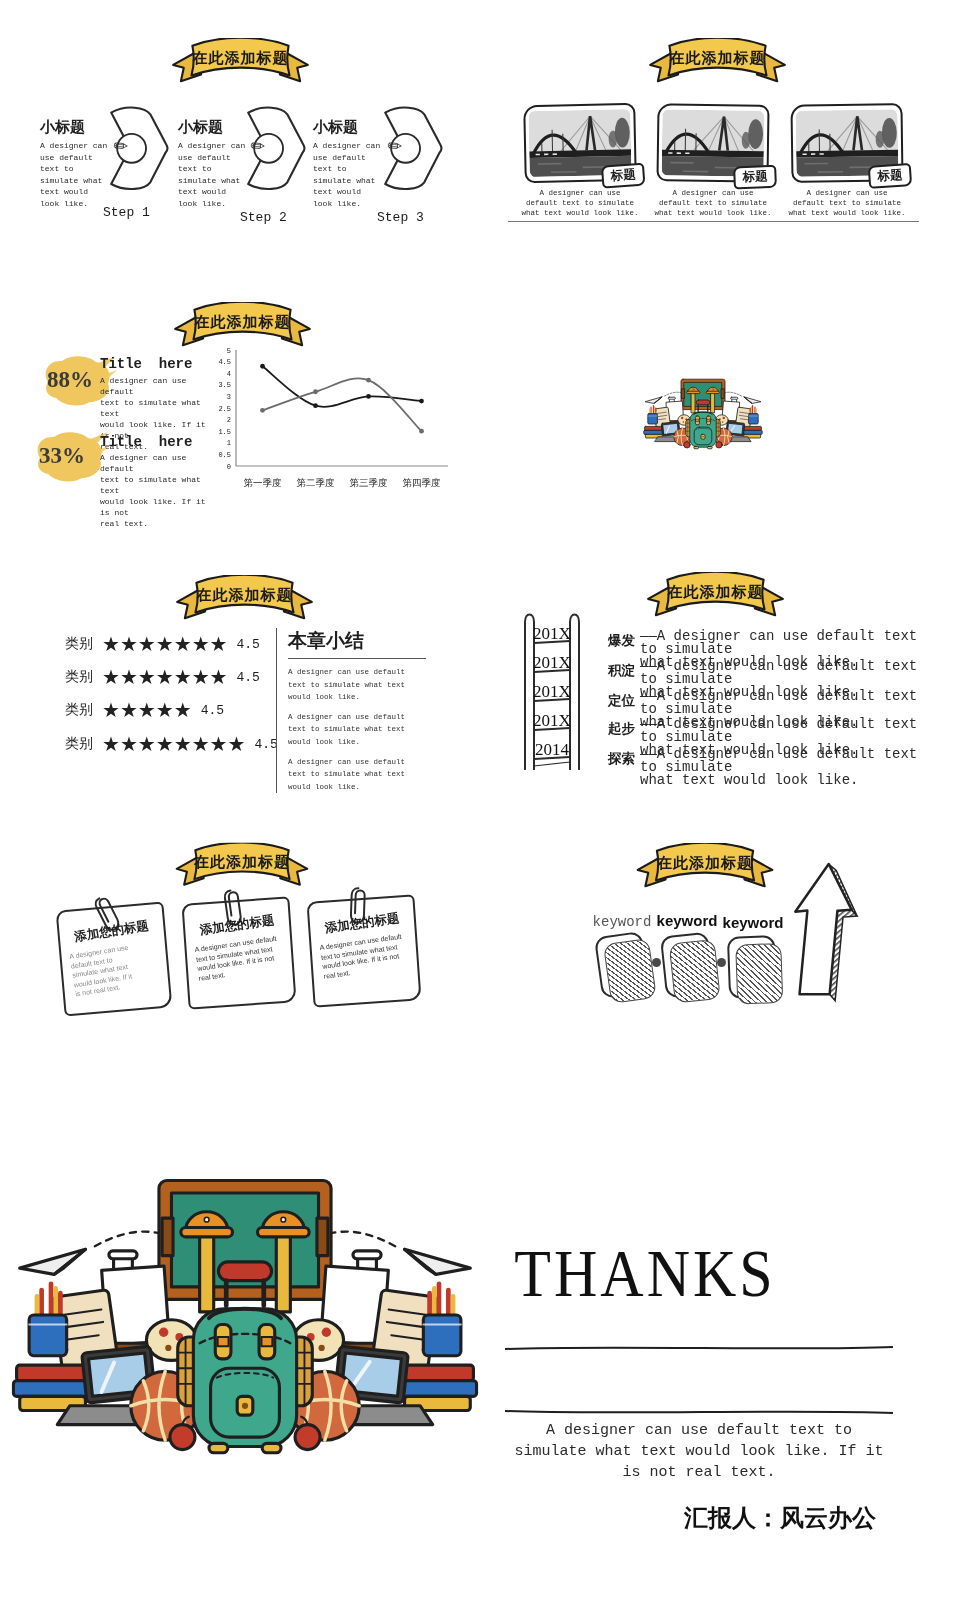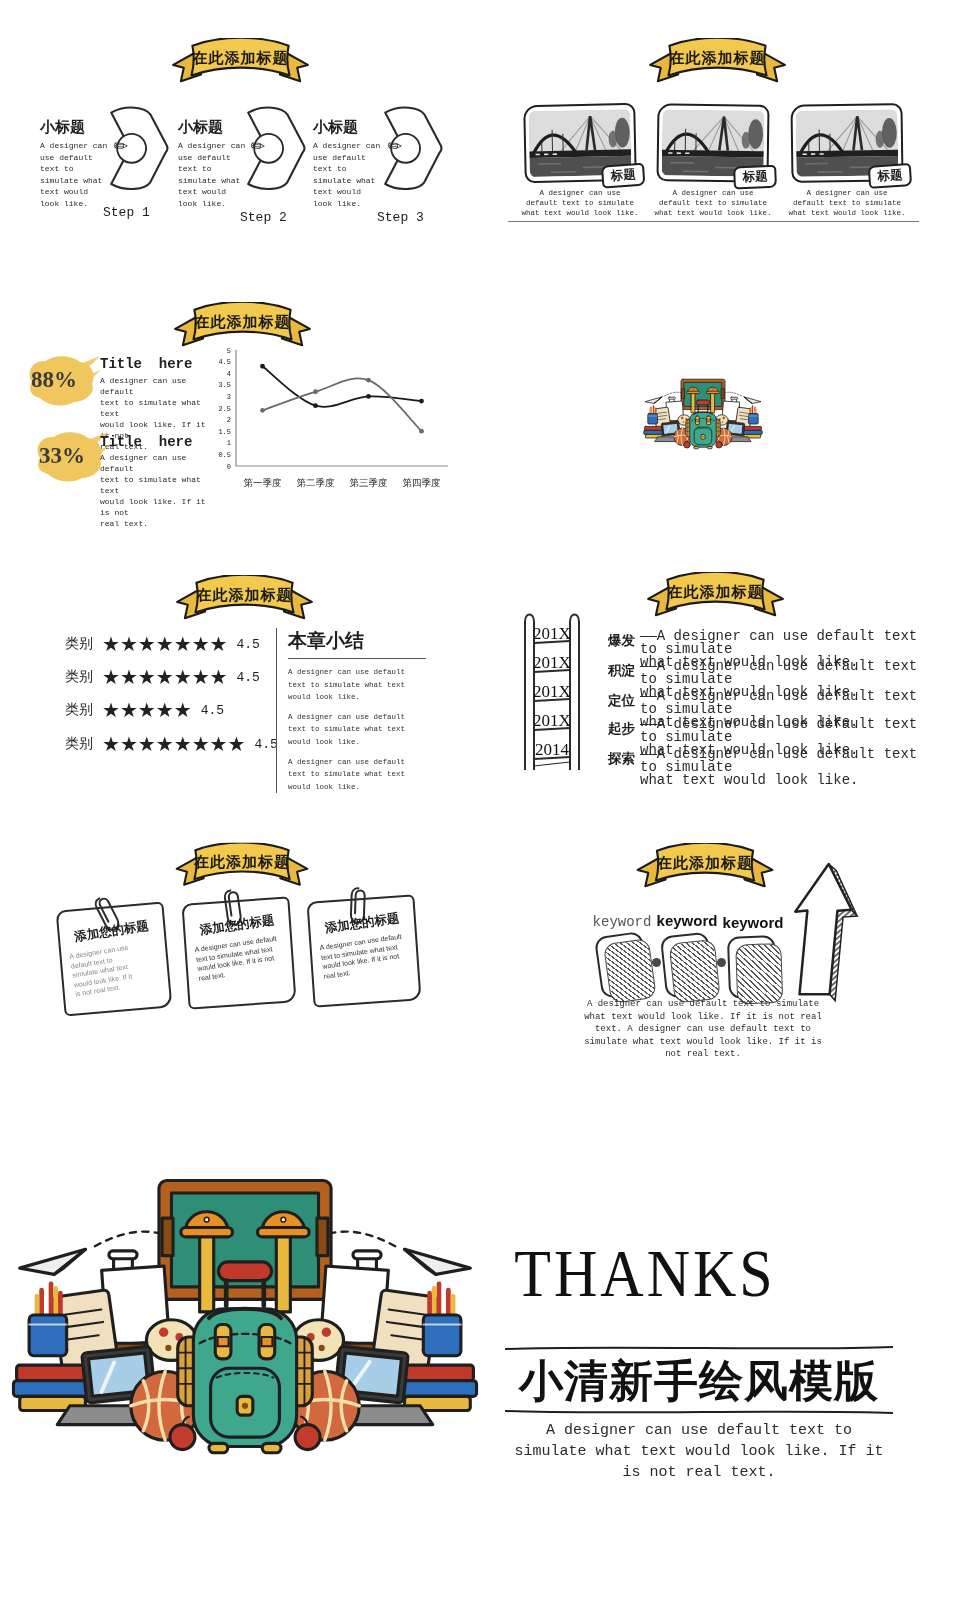--- a/index.html
+++ b/index.html
@@ -343,21 +343,21 @@
 what text would look like.</div>
   </div>
 
   <div class="slide" style="left:0;top:290px;width:480px;height:215px">
     <div class="ribbon" style="left:170px;top:12px">
       <svg viewBox="0 0 150 52">
           <use href="#ribbon"></use>
         </svg>
       <span class="ribbon-text">在此添加标题</span>
     </div>
-    <div class="splash" style="left:22px;top:62px">
+    <div class="splash" style="left:38px;top:62px">
       <svg viewBox="0 0 80 58">
           <use href="#splash"></use>
         </svg>
       <span class="pct">88%</span>
     </div>
     <span class="stat-title mono" style="left:100px;top:66px">Title  here</span>
     <div class="stat-body mono pre" style="left:100px;top:85px">A designer can use default
 text to simulate what text
 would look like. If it is not
 real text.</div>
@@ -532,37 +532,32 @@
     <span class="kw-label" style="left:155px;top:102px">keyword</span>
     <span class="kw-label" style="left:221px;top:104px">keyword</span>
     <div class="tile" style="left:98px;top:124px;transform:rotate(-8deg)"></div>
     <div class="tile" style="left:163px;top:124px;transform:rotate(-6deg)"></div>
     <div class="tile" style="left:228px;top:126px;transform:rotate(-2deg)"></div>
     <span class="dot" style="left:152px;top:148px"></span>
     <span class="dot" style="left:217px;top:148px"></span>
     <svg class="abs" style="left:288px;top:46px;transform:rotate(4deg)" width="78" height="150" viewBox="0 0 78 150">
         <use href="#arrow3d"></use>
       </svg>
-    <div class="kw-body mono pre" style="left:78px;top:188px;width:250px">A designer can use default text to simulate
-what text would look like. If it is not real
-text. A designer can use default text to
-simulate what text would look like. If it is
-not real text.</div>
   </div>
 
   <div class="slide" style="left:0;top:1140px;width:960px;height:480px">
     <svg class="abs" style="left:10px;top:28px" width="470" height="352" viewBox="0 0 300 225">
         <use href="#illo"></use>
       </svg>
     <div class="thanks-title" style="left:505px;top:96px;width:280px;text-align:center">THANKS</div>
     <svg class="hline" style="left:503px;top:204px" viewBox="0 0 392 8">
       <path d="M2 5 C100 1 300 7 390 3" stroke="#1f1f1f" stroke-width="2" fill="none"></path>
     </svg>
-    <div class="thanks-sub" style="left:503px;top:212px">小清新手绘风模版</div>
     <svg class="hline" style="left:503px;top:268px" viewBox="0 0 392 8">
       <path d="M2 3 C100 7 300 1 390 5" stroke="#1f1f1f" stroke-width="2" fill="none"></path>
     </svg>
     <div class="thanks-body mono pre" style="left:505px;top:280px">A designer can use default text to
 simulate what text would look like. If it
 is not real text.</div>
+    <div class="presenter" style="left:600px;top:362px">汇报人：风云办公</div>
   </div>
 
 </div>
 
 </body></html>

